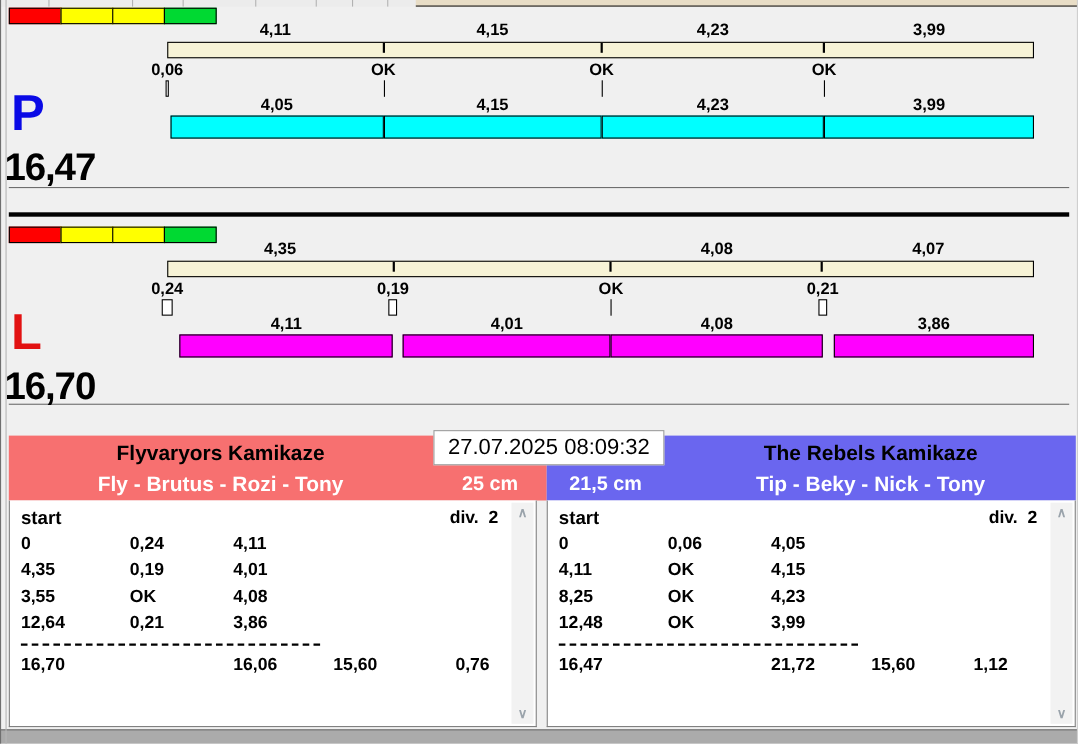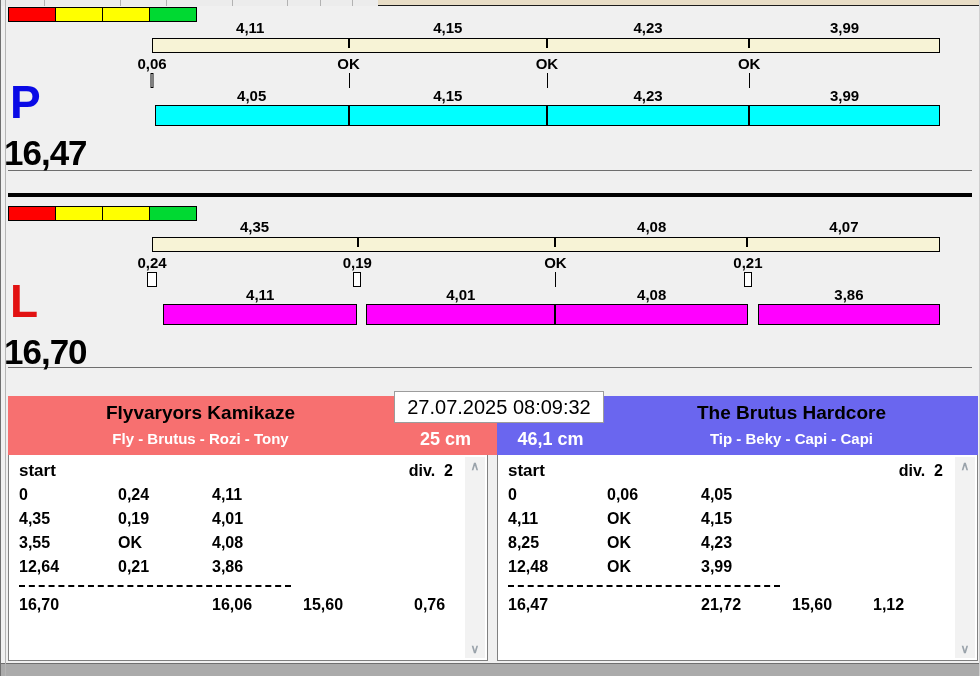--- a/index.html
+++ b/index.html
@@ -50,21 +50,21 @@
   .lane-total{position:absolute;left:-4px;top:128px;font-size:35px;font-weight:bold;line-height:1;letter-spacing:-1px;}
 
   .divider{position:absolute;left:8px;top:193px;width:964px;height:4px;background:#000;}
 
   
   .results{position:absolute;left:8px;top:396px;width:970px;height:266px;}
   .hdr{position:absolute;top:0;height:59px;}
   .hdr-left{left:0;width:489px;}
   .hdr-right{left:489px;width:481px;}
   .team-name{margin-top:6px;text-align:center;font-size:19px;font-weight:bold;color:#000;white-space:nowrap;}
-  .team-dogs{margin-top:6px;text-align:center;font-size:15px;font-weight:bold;color:#fff;white-space:nowrap;}
+  .team-dogs{margin-top:6px;text-align:center;font-size:19px;font-weight:bold;color:#fff;white-space:nowrap;}
   .hdr-left .team-name,.hdr-left .team-dogs{padding-right:104px;}
   .hdr-right .team-name,.hdr-right .team-dogs{padding-left:108px;}
   .badge{position:absolute;top:31px;height:24px;display:flex;align-items:center;justify-content:center;
          font-size:18px;font-weight:bold;color:#fff;}
   .badge-left{left:386px;width:103px;}
   .badge-right{left:489px;width:107px;}
   .datebox{position:absolute;left:386px;top:-5px;width:210px;height:32px;background:#fff;
            border:1px solid #9c9c9c;box-sizing:border-box;display:flex;align-items:center;justify-content:center;
            font-size:20px;color:#000;white-space:nowrap;}
 
@@ -202,25 +202,25 @@
       <div class="lane-total">16,70</div>
     </div>
   </section>
 
   <div class="results">
     <div class="hdr hdr-left" style="background: rgb(247, 112, 112);">
       <div class="team-name">Flyvaryors Kamikaze</div>
       <div class="team-dogs">Fly - Brutus - Rozi - Tony</div>
     </div>
     <div class="hdr hdr-right" style="background: rgb(106, 102, 239);">
-      <div class="team-name">The Brutus Hardcore</div>
-      <div class="team-dogs">Tip - Beky - Capi - Capi</div>
+      <div class="team-name">The Rebels Kamikaze</div>
+      <div class="team-dogs">Tip - Beky - Nick - Tony</div>
     </div>
     <div class="badge badge-left">25 cm</div>
-    <div class="badge badge-right">46,1 cm</div>
+    <div class="badge badge-right">21,5 cm</div>
     <div class="datebox">27.07.2025 08:09:32</div>
 
     <div class="rtable table-left">
       <div class="t-head">
         <span class="t-start">start</span>
         <span class="t-div">div.  2</span>
       </div>
       <div class="t-body">
           <div class="t-row">
             <div class="t-cell" style="left: 10px;">0</div>
@@ -280,21 +280,21 @@
           <div class="t-row">
             <div class="t-cell" style="left: 10px;">12,48</div>
             <div class="t-cell" style="left: 109px;">OK</div>
             <div class="t-cell" style="left: 203px;">3,99</div>
           </div>
           <div class="t-dashed"></div>
           <div class="t-row">
             <div class="t-cell" style="left: 10px;">16,47</div>
             <div class="t-cell" style="left: 203px;">21,72</div>
             <div class="t-cell" style="left: 294px;">15,60</div>
-            <div class="t-cell" style="left: 375px;">1,12</div>
+            <div class="t-cell" style="left: 387px;">1,12</div>
           </div>
         </div>
       <div class="sb">
         <span class="sb-up">∧</span>
         <span class="sb-down">∨</span>
       </div>
     </div>
   </div>
 
   <div class="footer"></div>

